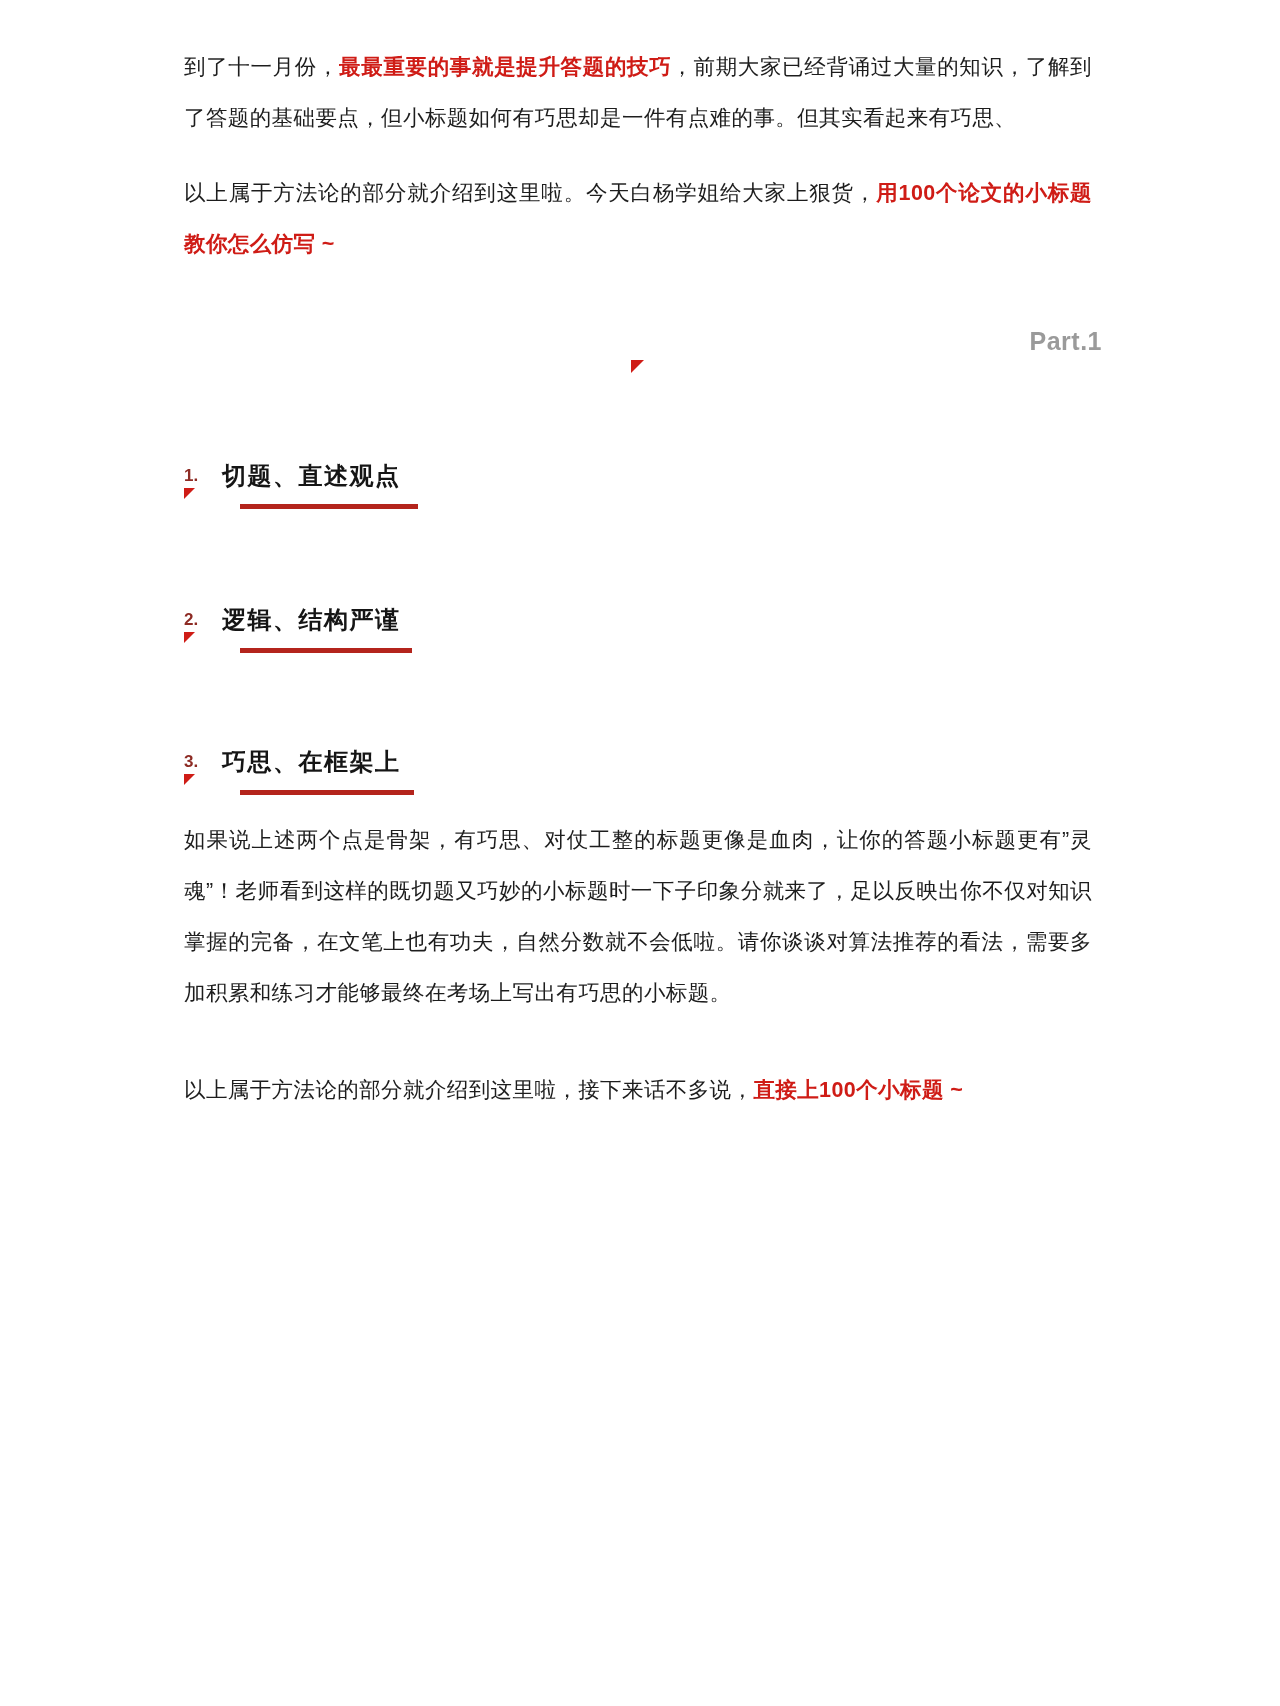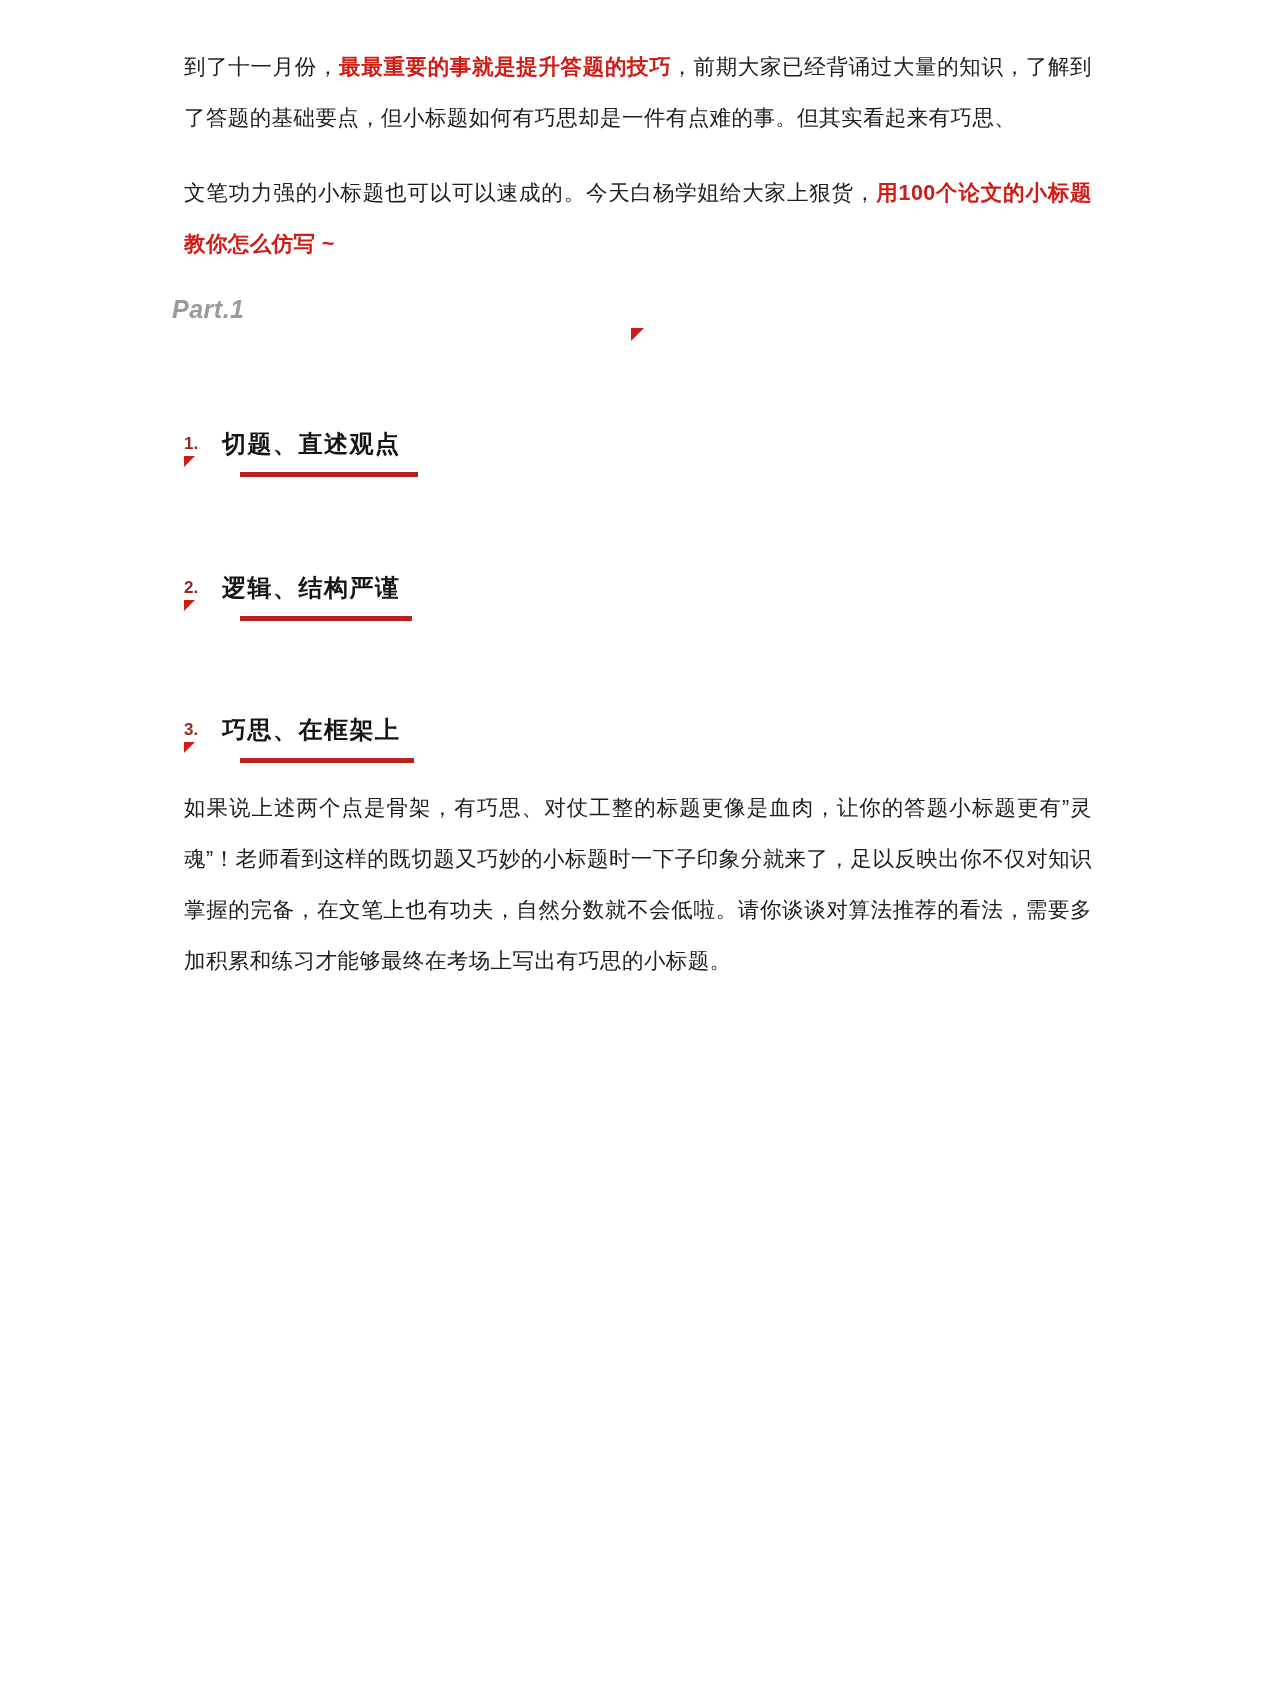--- a/index.html
+++ b/index.html
@@ -42,23 +42,22 @@
   .para .em {
     color: #cf1c16;
     font-weight: 700;
   }
 
   .intro-1 { margin-top: 6px; }
   .intro-2 { margin-top: 24px; }
 
   
   .part-block {
-    margin-top: 24px;
-    text-align: left;
-    font-style: italic;
+    margin-top: 56px;
+    text-align: right;
   }
   .part-label {
     font-size: 25px;
     font-weight: 700;
     color: #9a9a9a;
     letter-spacing: 0.5px;
     line-height: 30px;
   }
   .flag {
     width: 0;
@@ -136,21 +135,21 @@
   }
 </style>
 </head>
 <body>
 
 <div class="page">
   <div class="content">
 
     <p class="para intro-1"><span>到了十一月份，</span><span class="em">最最重要的事就是提升答题的技巧</span><span>，前期大家已经背诵过大量的知识，了解到了答题的基础要点，但小标题如何有巧思却是一件有点难的事。但其实看起来有巧思、</span></p>
 
-    <p class="para intro-2"><span>文笔功力强的小标题也可以可以速成的。今天白杨学姐给大家上狠货，</span><span class="em">用100个论文的小标题教你怎么仿写 ~</span></p>
+    <p class="para intro-2"><span>以上属于方法论的部分就介绍到这里啦。今天白杨学姐给大家上狠货，</span><span class="em">用100个论文的小标题教你怎么仿写 ~</span></p>
 
     <div class="part-block">
       <div class="part-label">Part.1</div>
       <div class="flag"></div>
     </div>
 
     <div class="section section-1">
       <div class="sec-head">
         <div class="sec-num-wrap">
           <span class="sec-num">1.</span>
@@ -177,15 +176,16 @@
         <div class="sec-num-wrap">
           <span class="sec-num">3.</span>
           <div class="sec-num-flag"></div>
         </div>
         <div class="sec-title">巧思、在框架上</div>
         <div class="sec-rule" style="width:174px"></div>
       </div>
       <p class="para sec-body"><span>如果说上述两个点是骨架，有巧思、对仗工整的标题更像是血肉，让你的答题小标题更有”灵魂”！老师看到这样的既切题又巧妙的小标题时一下子印象分就来了，足以反映出你不仅对知识掌握的完备，在文笔上也有功夫，自然分数就不会低啦。请你谈谈对算法推荐的看法，需要多加积累和练习才能够最终在考场上写出有巧思的小标题。</span></p>
     </div>
 
+    <p class="para closing"><span>以上属于方法论的部分就介绍到这里啦，接下来话不多说，</span><span class="em">直接上100个小标题 ~</span></p>
 
   </div>
 </div>
 
 </body></html>

